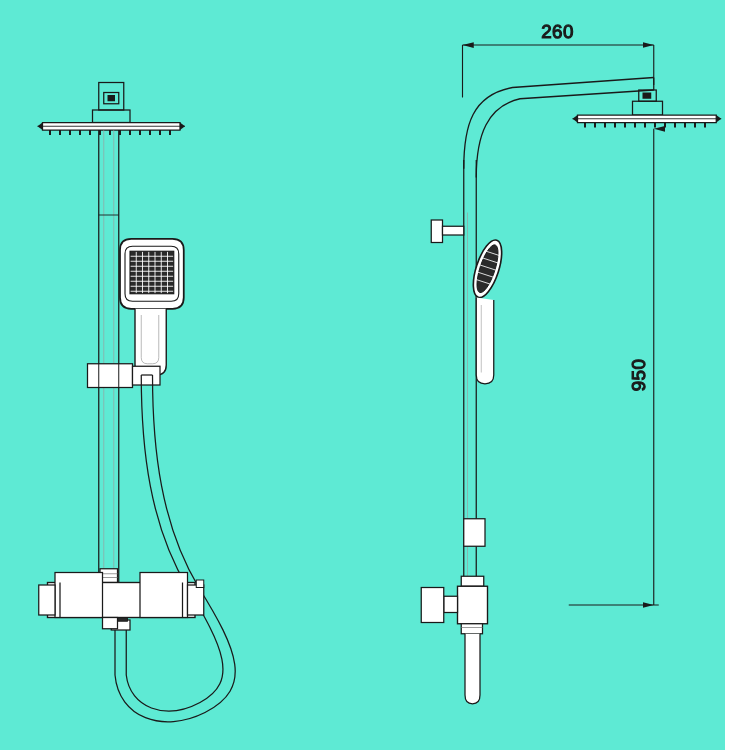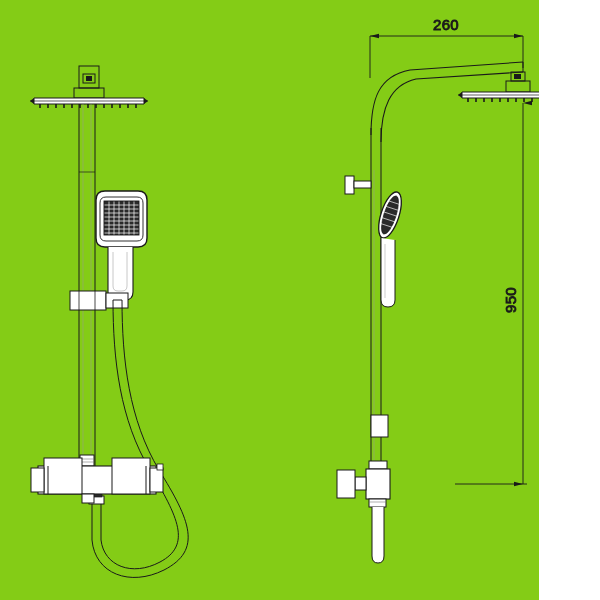--- a/index.html
+++ b/index.html
@@ -6,23 +6,23 @@
   html, body {
     margin: 0;
     padding: 0;
     background: #ffffff;
   }
   body {
     font-family: "Liberation Sans", sans-serif;
   }
   #drawing-root {
     position: relative;
-    width: 539px;
+    width: 580px;
     height: 600px;
-    background: #84cc16;
+    background: #5eead4;
     overflow: hidden;
     text-align: right;
   }
   #cad-svg {
     position: absolute;
     left: 0;
     top: 0;
     width: 600px;
     height: 600px;
     display: block;

